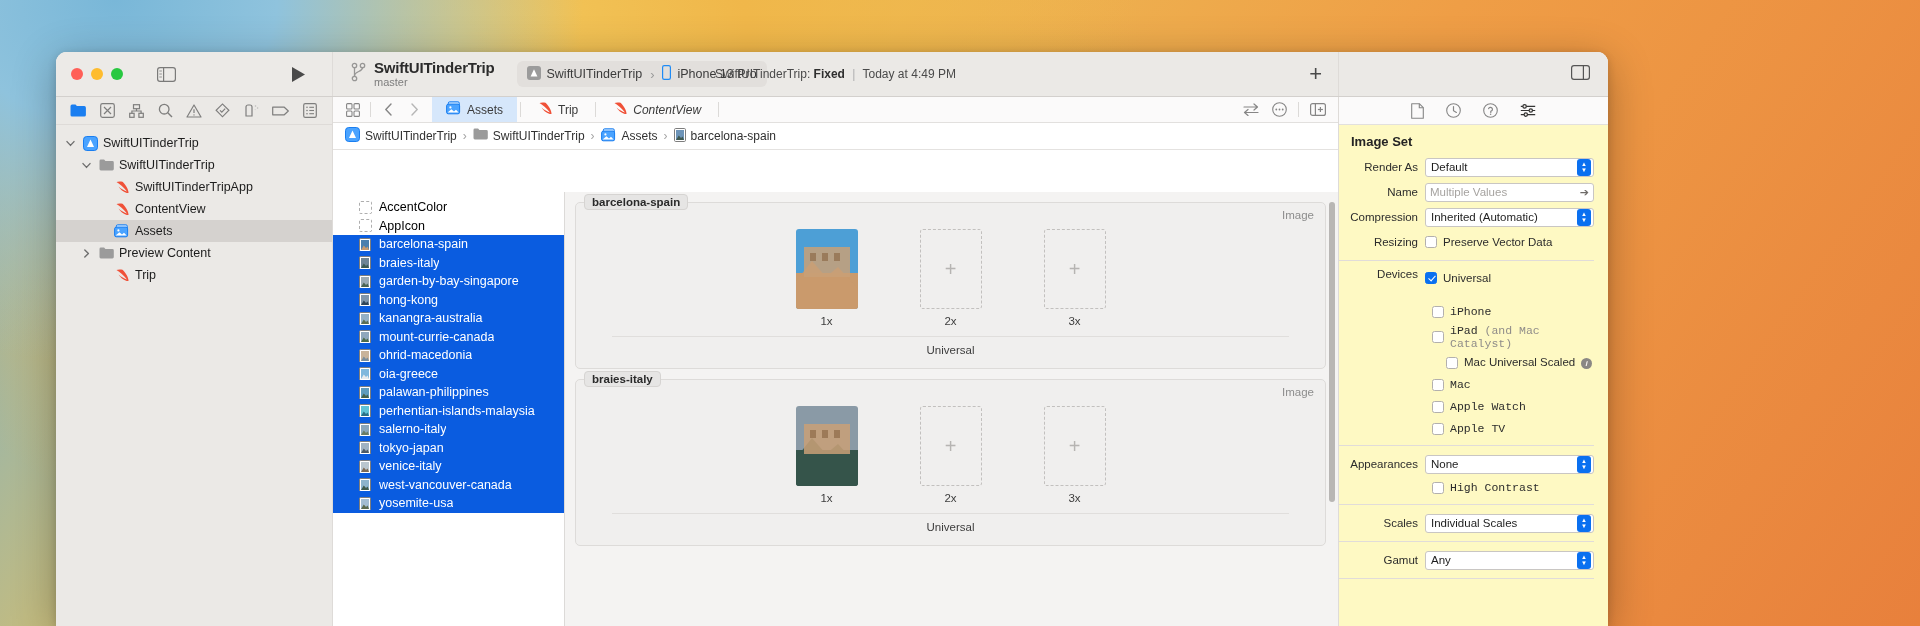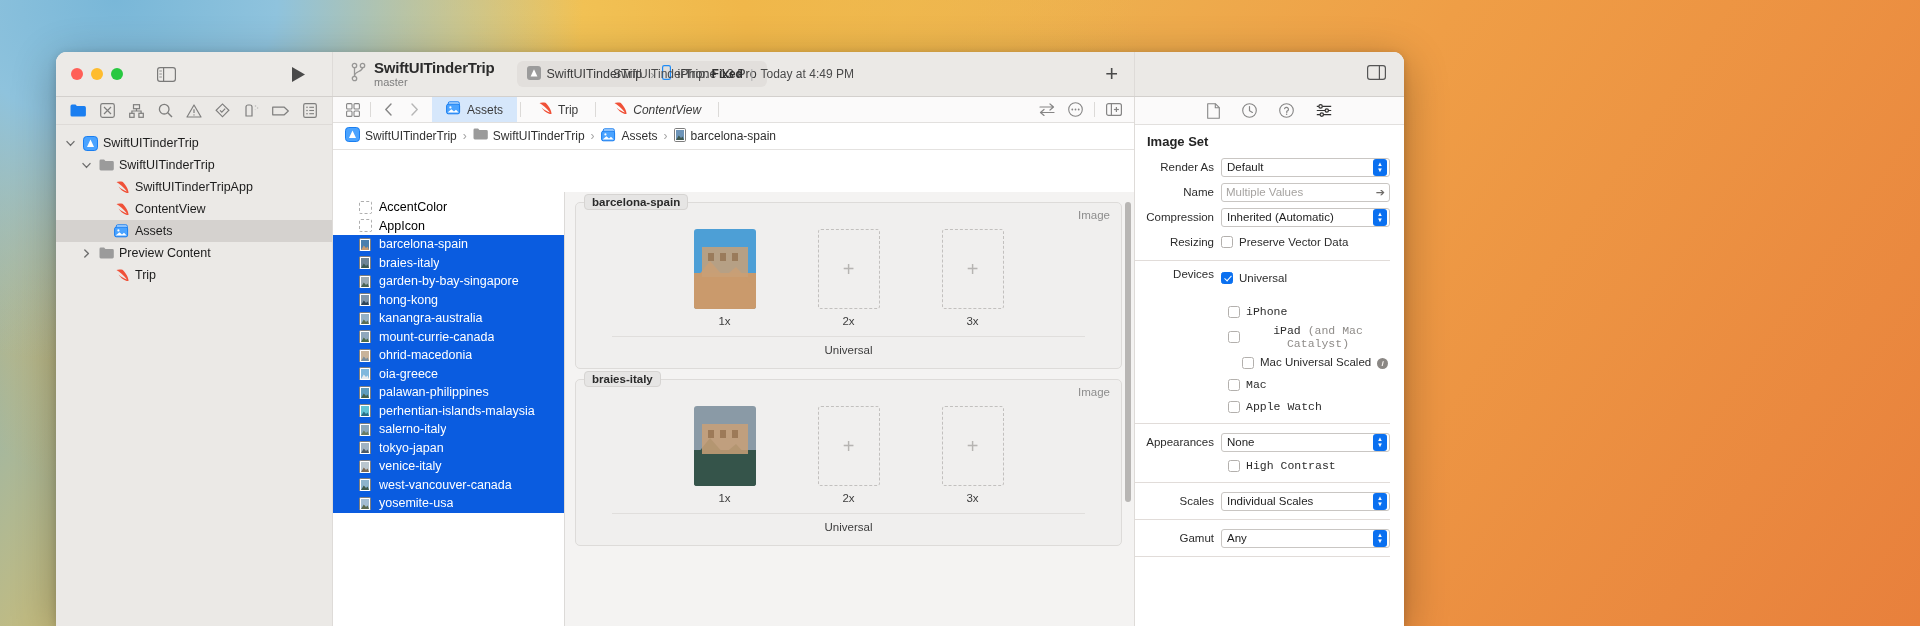--- a/index.html
+++ b/index.html
@@ -10,21 +10,21 @@
   }
   #desktop {
     position: relative; width: 1920px; height: 626px;
     background:
       radial-gradient(ellipse 900px 700px at 6% 0%, #79b7d8 0%, #8fc3dd 18%, rgba(143,195,221,0) 52%),
       radial-gradient(ellipse 1100px 900px at 24% 6%, #f2c95c 0%, #f0b74a 26%, rgba(240,183,74,0) 62%),
       linear-gradient(125deg, #6fb0d4 0%, #ecc157 30%, #ef9e46 62%, #e8803c 100%);
   }
   #window {
     position: absolute; left: 56px; top: 52px;
-    width: 1348px; height: 574px;
+    width: 1552px; height: 574px;
     background: #ececec;
     border-radius: 11px 11px 0 0;
     box-shadow: 0 10px 44px rgba(0,0,0,0.30), 0 2px 8px rgba(0,0,0,0.16);
     overflow: hidden;
     display: flex; flex-direction: column;
   }
 
   
   .titlebar {
     height: 45px; display: flex; align-items: stretch;
@@ -153,21 +153,21 @@
   .card-divider { margin: 9px 26px 0; border-top: 1px solid #e0dedc; }
   .card-footer { text-align: center; font-size: 11.5px; color: #3d3d3d; padding-top: 7px; }
 
   .canvas-scroll {
     position: absolute; right: 3px; top: 10px; width: 6px; height: 300px;
     background: #b8b6b4; border-radius: 3px;
   }
 
   
   .inspector {
-    width: 270px; flex: 0 0 270px; background: #ffffff;
+    width: 270px; flex: 0 0 270px; background: #fef9c3;
     border-left: 1px solid #dedbd8; display: flex; flex-direction: column;
   }
   .insp-toolbar {
     height: 28px; flex: 0 0 28px; display: flex; align-items: center;
     justify-content: center; gap: 22px; background: #fbfafa;
     border-bottom: 1px solid #e2e0de;
   }
   .insp-ico { opacity: .7; display: flex; }
   .insp-ico.active { opacity: 1; }
   .insp-title { font-size: 13px; font-weight: 700; color: #242424; padding: 9px 0 7px 12px; }
@@ -849,41 +849,47 @@
                   </div>
                 </div>
               </div>
               <div class="indent1">
                 <div class="cbrow" style="margin-bottom:3px;">
                   <span class="cb"></span>
                   <span class="cblabel"><span>iPhone</span></span>
                 </div>
               </div>
               <div class="indent1">
-                <div class="cbrow" style="margin-bottom:3px;text-align:center;">
+                <div class="cbrow" style="margin-bottom:3px;">
                   <span class="cb"></span>
                   <span class="cblabel"><span>iPad</span> <span class="dim">(and Mac Catalyst)</span></span>
                 </div>
               </div>
               <div class="indent2">
                 <div class="cbrow" style="margin-bottom:3px;">
                   <span class="cb"></span>
                   <span class="cblabel"><span>Mac Universal Scaled</span><span class="infoicon">i</span></span>
                 </div>
               </div>
               <div class="indent1">
                 <div class="cbrow" style="margin-bottom:3px;">
                   <span class="cb"></span>
                   <span class="cblabel"><span>Mac</span></span>
                 </div>
               </div>
               <div class="indent1">
                 <div class="cbrow" style="margin-bottom:3px;">
                   <span class="cb"></span>
                   <span class="cblabel"><span>Apple Watch</span></span>
+                </div>
+              </div>
+              <div class="indent1">
+                <div class="cbrow" style="margin-bottom:3px;">
+                  <span class="cb"></span>
+                  <span class="cblabel"><span>Apple TV</span></span>
                 </div>
               </div>
             </div>
 
           <div class="hr"></div>
 
           <div class="frow">
             <div class="flabel">Appearances</div>
             <div class="fctl">
               <div class="popup">

